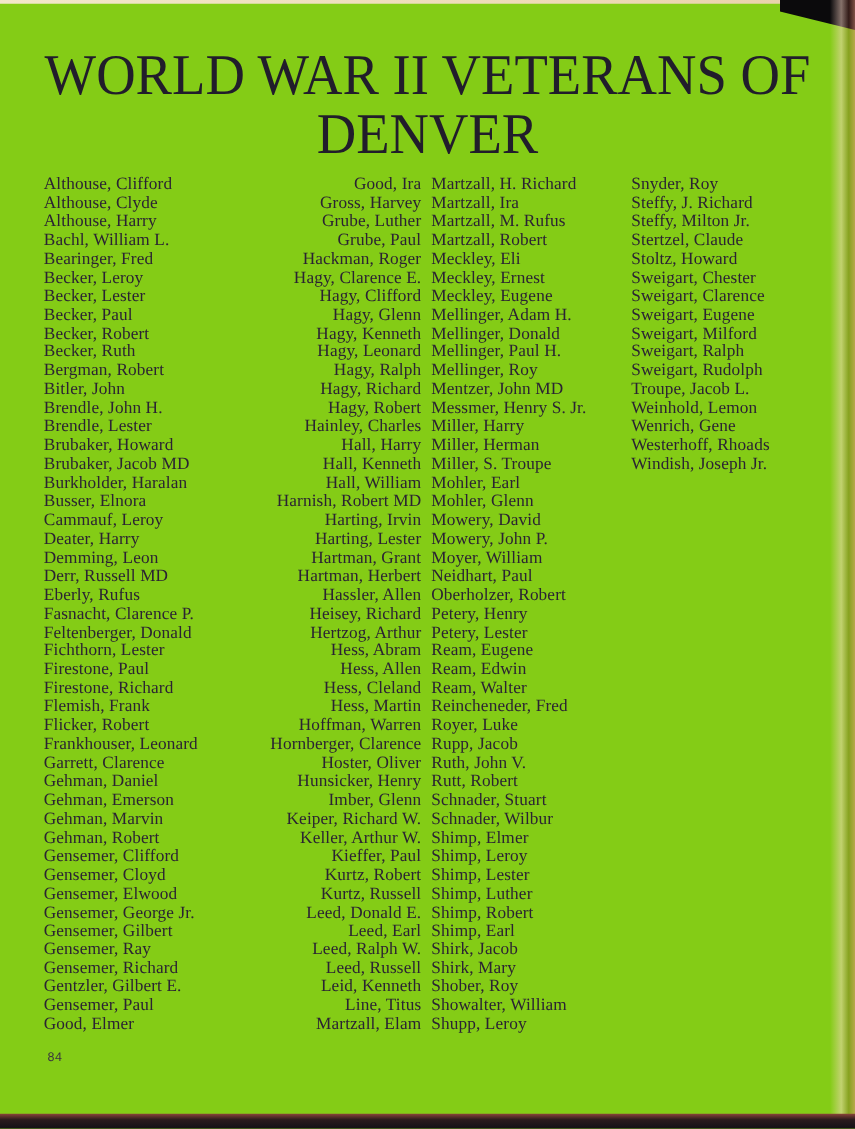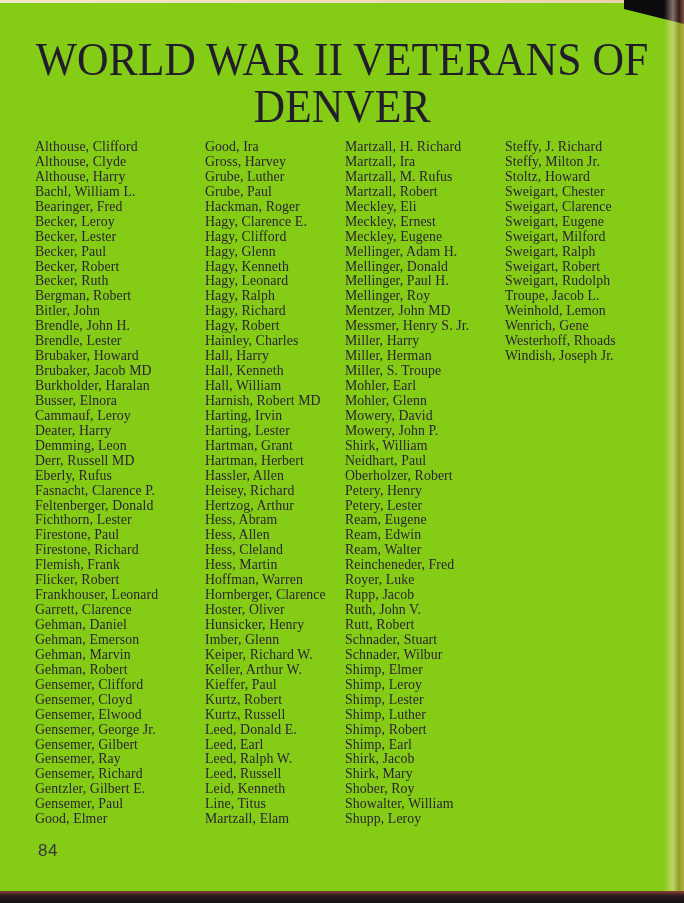--- a/index.html
+++ b/index.html
@@ -60,35 +60,35 @@
     position: absolute;
     top: 140px; left: 0; right: 0; bottom: 0;
     color: #2b2333;
   }
   .name-col {
     position: absolute;
     top: 0;
     width: 155px;
   }
   .name-col.c1 { left: 35px; }
-  .name-col.c2 { left: 205px; }
+  .name-col.c2 { left: 182px; text-align: right; }
   .name-col.c3 { left: 345px; }
   .name-col.c4 { left: 505px; width: 175px; }
   .name-line {
     font-size: 13.8px;
     line-height: 14.93px;
     white-space: nowrap;
     letter-spacing: 0.1px;
   }
   .page-number {
     position: absolute;
     left: 38px;
     top: 841px;
     font-family: "Liberation Sans", sans-serif;
-    font-size: 17px;
+    font-size: 10px;
     color: #3a3340;
     letter-spacing: 0.5px;
   }
 </style>
 </head>
 <body>
 
 <div class="scan">
 
   <div class="top-strip"></div>
@@ -210,21 +210,21 @@
         <div class="name-line">Mellinger, Roy</div>
         <div class="name-line">Mentzer, John MD</div>
         <div class="name-line">Messmer, Henry S. Jr.</div>
         <div class="name-line">Miller, Harry</div>
         <div class="name-line">Miller, Herman</div>
         <div class="name-line">Miller, S. Troupe</div>
         <div class="name-line">Mohler, Earl</div>
         <div class="name-line">Mohler, Glenn</div>
         <div class="name-line">Mowery, David</div>
         <div class="name-line">Mowery, John P.</div>
-        <div class="name-line">Shirk, William</div>
+        <div class="name-line">Moyer, William</div>
         <div class="name-line">Neidhart, Paul</div>
         <div class="name-line">Oberholzer, Robert</div>
         <div class="name-line">Petery, Henry</div>
         <div class="name-line">Petery, Lester</div>
         <div class="name-line">Ream, Eugene</div>
         <div class="name-line">Ream, Edwin</div>
         <div class="name-line">Ream, Walter</div>
         <div class="name-line">Reincheneder, Fred</div>
         <div class="name-line">Royer, Luke</div>
         <div class="name-line">Rupp, Jacob</div>
@@ -238,29 +238,30 @@
         <div class="name-line">Shimp, Luther</div>
         <div class="name-line">Shimp, Robert</div>
         <div class="name-line">Shimp, Earl</div>
         <div class="name-line">Shirk, Jacob</div>
         <div class="name-line">Shirk, Mary</div>
         <div class="name-line">Shober, Roy</div>
         <div class="name-line">Showalter, William</div>
         <div class="name-line">Shupp, Leroy</div>
       </div>
     <div class="name-col c4">
+        <div class="name-line">Snyder, Roy</div>
         <div class="name-line">Steffy, J. Richard</div>
         <div class="name-line">Steffy, Milton Jr.</div>
+        <div class="name-line">Stertzel, Claude</div>
         <div class="name-line">Stoltz, Howard</div>
         <div class="name-line">Sweigart, Chester</div>
         <div class="name-line">Sweigart, Clarence</div>
         <div class="name-line">Sweigart, Eugene</div>
         <div class="name-line">Sweigart, Milford</div>
         <div class="name-line">Sweigart, Ralph</div>
-        <div class="name-line">Sweigart, Robert</div>
         <div class="name-line">Sweigart, Rudolph</div>
         <div class="name-line">Troupe, Jacob L.</div>
         <div class="name-line">Weinhold, Lemon</div>
         <div class="name-line">Wenrich, Gene</div>
         <div class="name-line">Westerhoff, Rhoads</div>
         <div class="name-line">Windish, Joseph Jr.</div>
       </div>
   </div>
 
   <div class="page-number">84</div>

